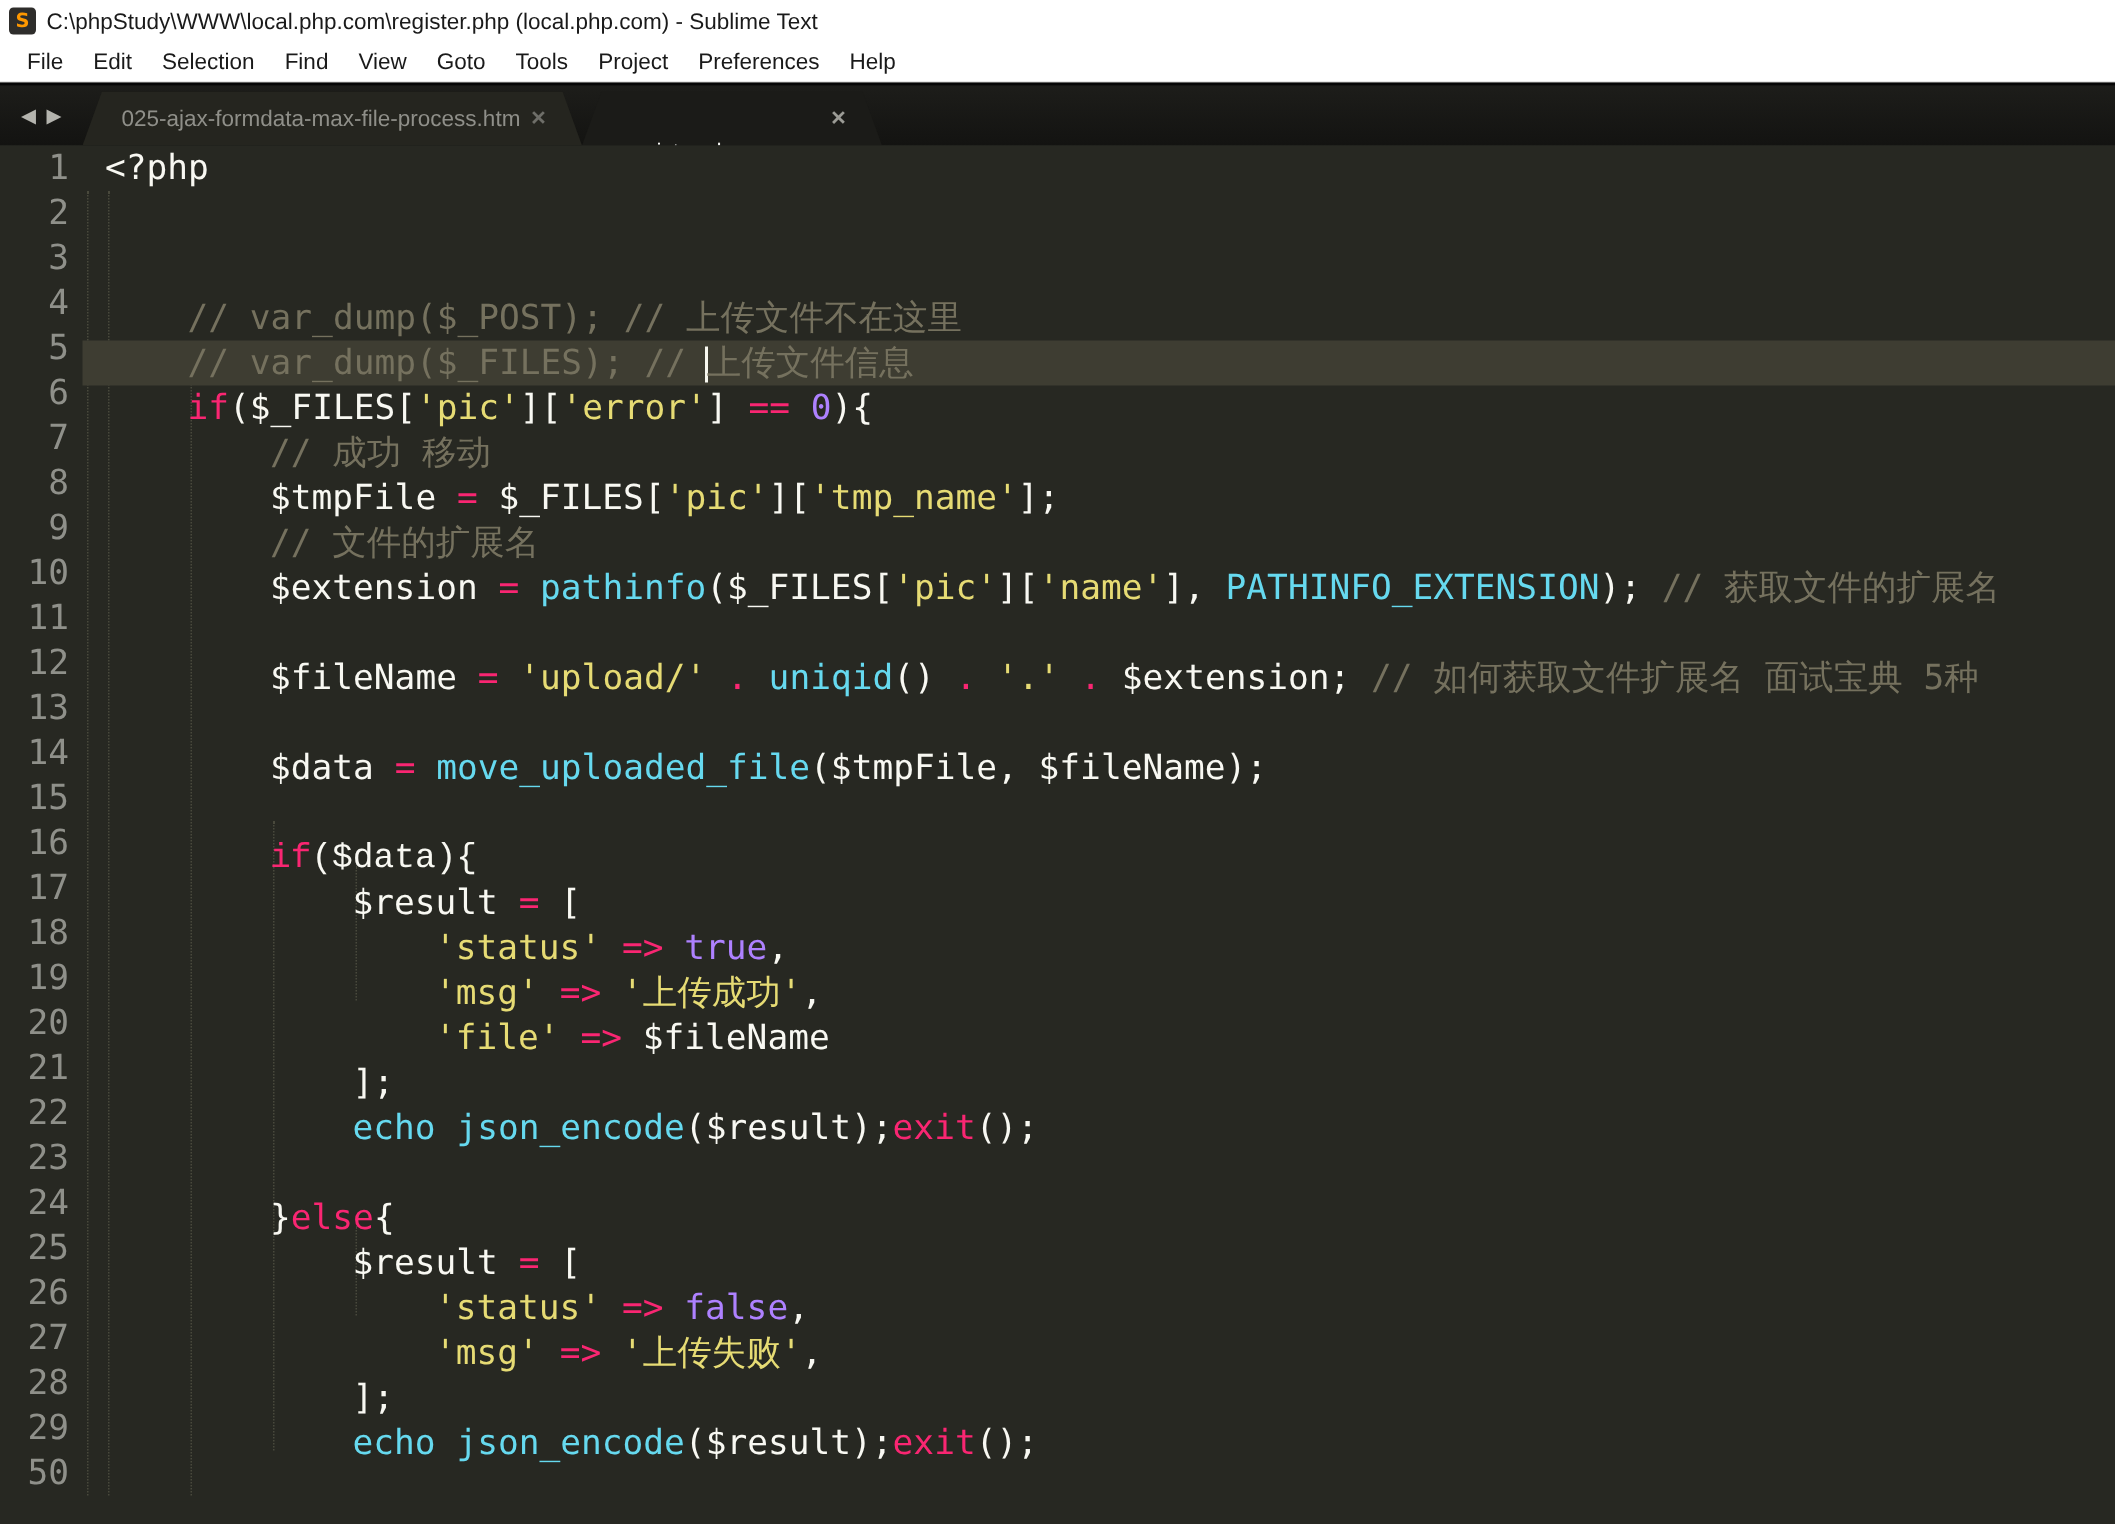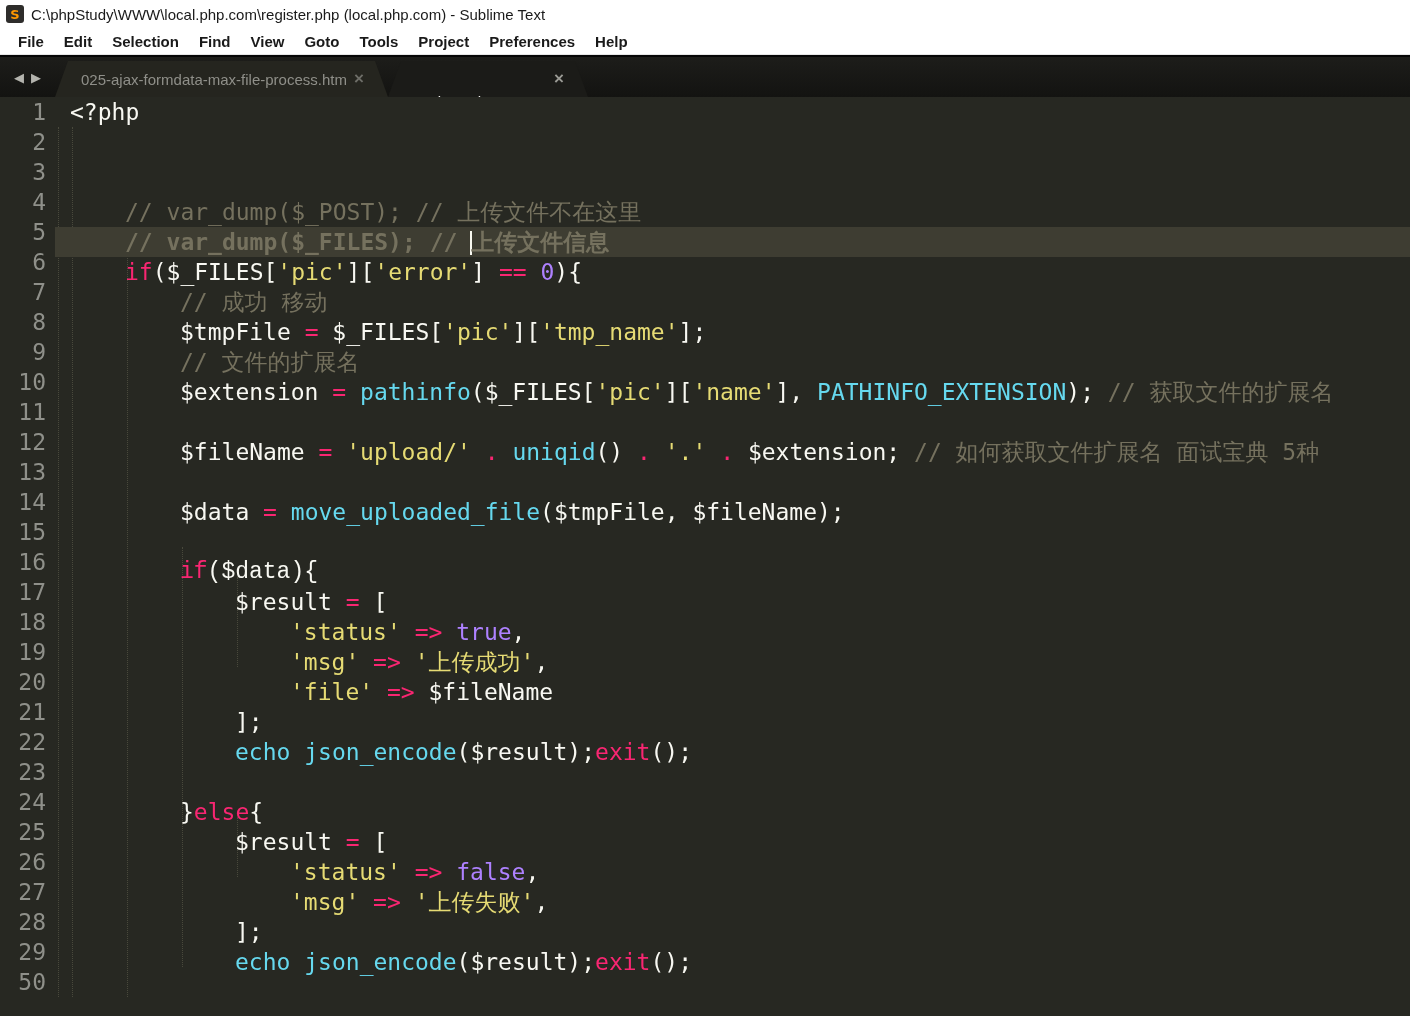--- a/index.html
+++ b/index.html
@@ -13,21 +13,21 @@
   .appicon { width:18px; height:18px; margin:0 7px 0 6px; background:#2e2d2b;
     border-radius:3px; display:flex; align-items:center; justify-content:center; }
   .appicon span { color:#ff9800; font-weight:bold; font-size:13px; line-height:13px;
     font-family:"DejaVu Sans", sans-serif; }
   .titletext { font-size:15px; color:#1a1a1a; white-space:pre; }
 
   
   .menubar { position:absolute; left:0; top:28px; width:1410px; height:27px;
     background:#ffffff; display:flex; align-items:center; padding-left:8px;
     border-bottom:1px solid #e6e6e6; }
-  .menuitem { font-size:15px; color:#1a1a1a; padding:3px 10px; cursor:default;font-weight:bold; }
+  .menuitem { font-size:15px; color:#1a1a1a; padding:3px 10px; cursor:default; }
 
   
   .tabbar { position:absolute; left:0; top:55px; width:1410px; height:42px;
     background:linear-gradient(#1d1d1a, #131311); border-top:2px solid #060606;
     display:flex; align-items:flex-end; }
   .navarrows { width:55px; height:40px; display:flex; align-items:center;
     justify-content:center; gap:7px; }
   .nav { color:#b4b4ae; font-size:13px; line-height:13px; cursor:default;
     font-family:"DejaVu Sans", sans-serif; }
   .tab { height:36px; display:flex; align-items:center;
@@ -46,21 +46,21 @@
   .editor { position:absolute; left:0; top:97px; width:1410px; height:904px;
     background:#272822; overflow:hidden;
     font-family:"DejaVu Sans Mono", monospace; font-size:23px; }
   .gutter { position:absolute; left:0; top:0; width:55px; }
   .ln { height:30px; line-height:30px; text-align:right; padding-right:9px;
     color:#8f908a; }
   .code { position:absolute; left:55px; top:0; width:1355px; height:904px; }
   .guide { position:absolute; width:0; border-left:1px dotted #49493c; }
   .cl { position:relative; height:30px; line-height:30px; white-space:pre;
     color:#f8f8f2; }
-  .cl.cur { background:#3e3d32;font-weight:bold; }
+  .cl.cur { background:#3e3d32; }
   .tk-w { color:#f8f8f2; }
   .tk-p { color:#f92672; }
   .tk-y { color:#e6db74; }
   .tk-c { color:#66d9ef; }
   .tk-v { color:#ae81ff; }
   .tk-g { color:#75715e; }
   .caret { display:inline-block; width:2px; height:24px; background:#f8f8f0;
     vertical-align:text-bottom; margin:0 -1px; }
 
   

